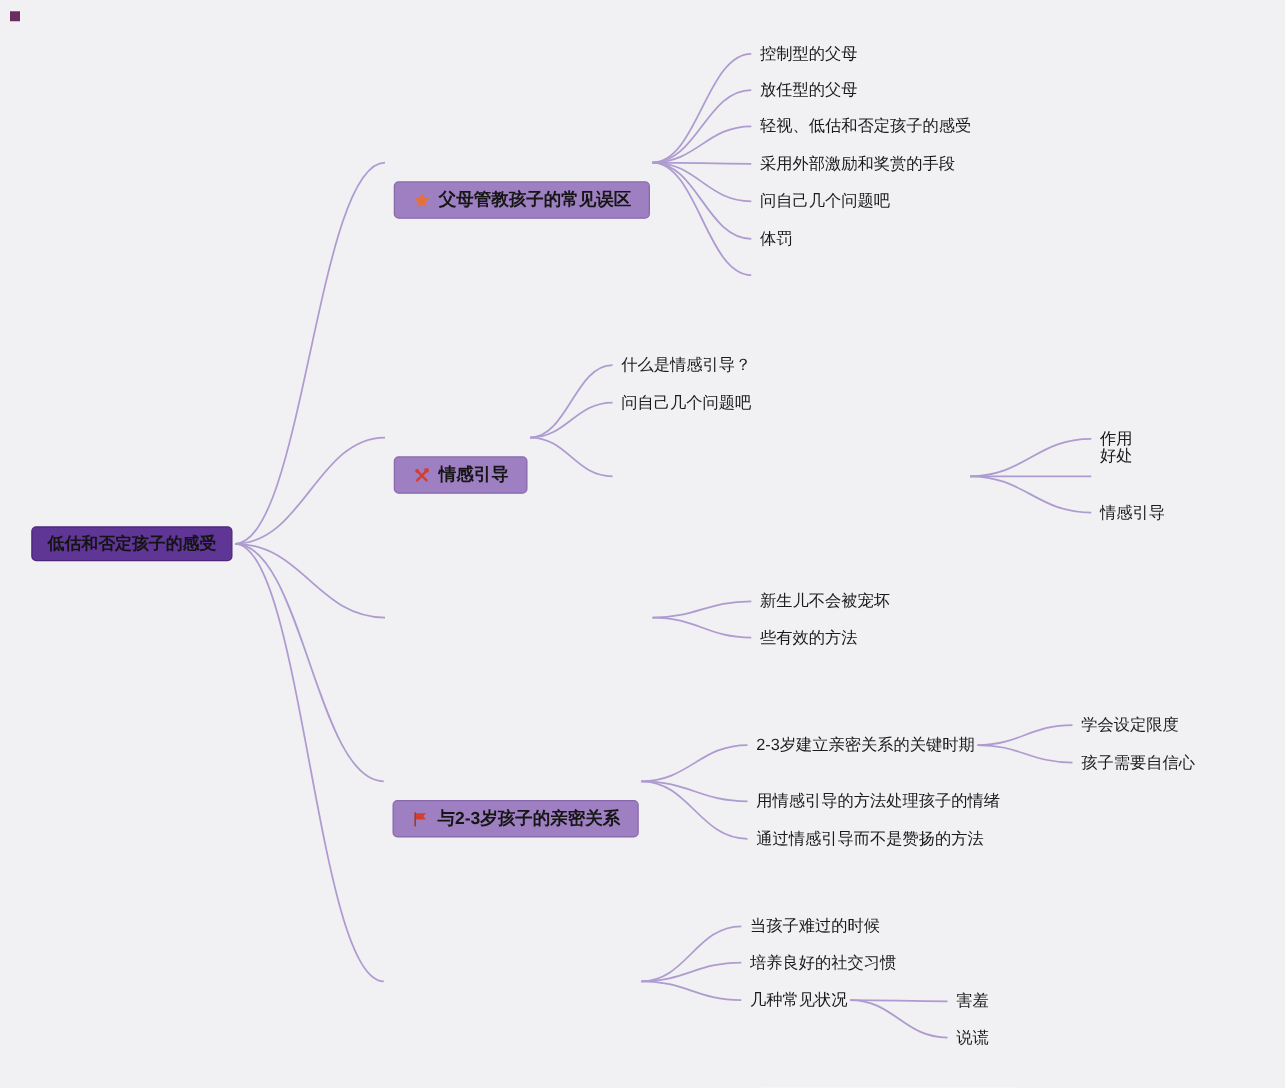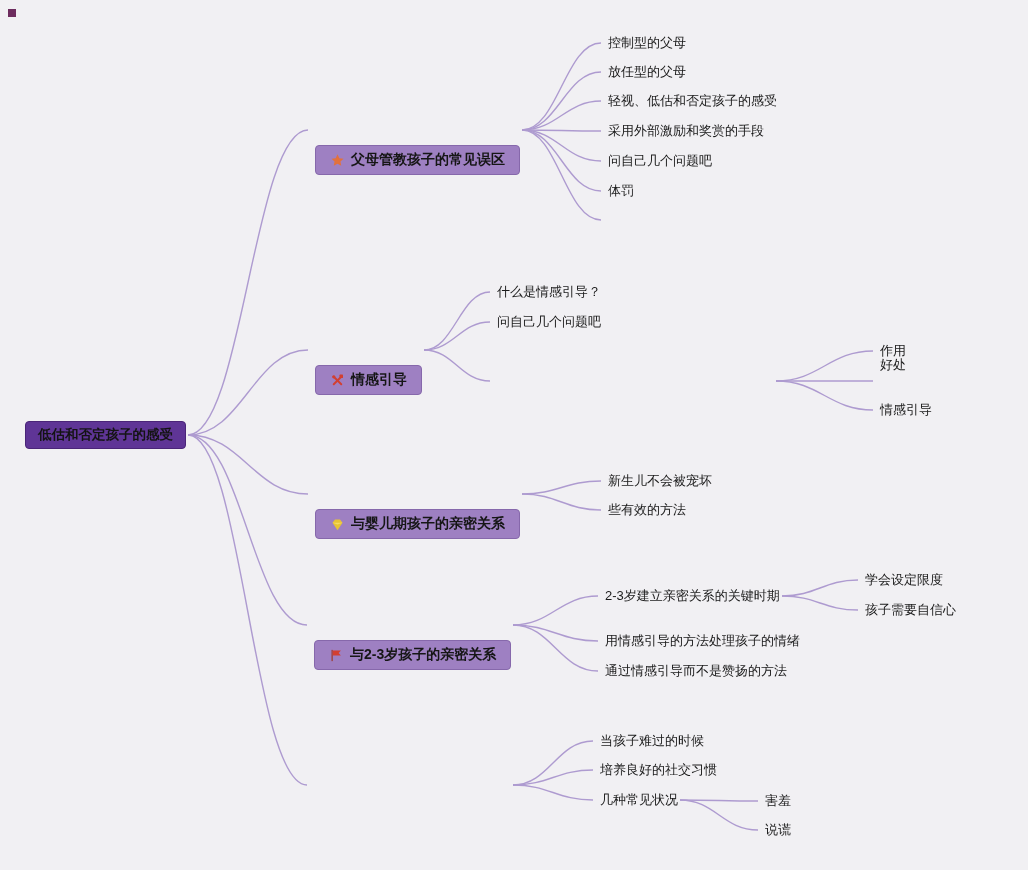--- a/index.html
+++ b/index.html
@@ -100,29 +100,20 @@
       </svg>
     </span>
     <span>情感引导</span>
   </div>
   <div class="leaf" id="n-b1c0" style="left:497px;top:283px">什么是情感引导？</div>
   <div class="leaf" id="n-b1c1" style="left:497px;top:313px">问自己几个问题吧</div>
   <div class="leaf" id="n-b1c2s0" style="left:880px;top:342px">作用</div>
   <div class="leaf" id="n-b1c2s1" style="left:880px;top:356px">好处</div>
   <div class="leaf" id="n-b1c2s2" style="left:880px;top:401px">情感引导</div>
 
-  <div class="topic branch" id="n-b2" style="left:315px;top:479px">
-    <span class="icon">
-      <svg viewBox="0 0 24 24">
-          <path fill="#e8c335" d="M4 9l4-5h8l4 5-8 12z"></path>
-          <path fill="#f4d968" d="M4 9h16l-8 3z"></path>
-        </svg>
-    </span>
-    <span>与婴儿期孩子的亲密关系</span>
-  </div>
   <div class="leaf" id="n-b2c0" style="left:608px;top:472px">新生儿不会被宠坏</div>
   <div class="leaf" id="n-b2c1" style="left:608px;top:501px">些有效的方法</div>
 
   <div class="topic branch" id="n-b3" style="left:314px;top:610px">
     <span class="icon">
       <svg viewBox="0 0 24 24">
           <rect x="4" y="3" width="2" height="18" fill="#9c3a30"></rect>
           <path fill="#d23f31" d="M6 4h13l-3.5 4L19 12H6z"></path>
         </svg>
     </span>

